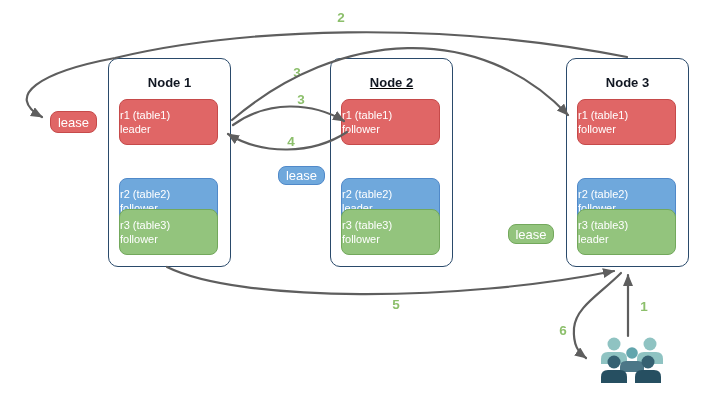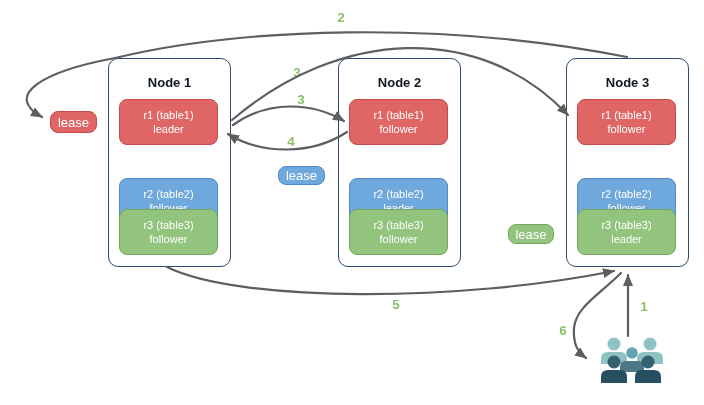--- a/index.html
+++ b/index.html
@@ -10,21 +10,21 @@
   .node{
     position:absolute;width:121px;height:207px;background:#ffffff;
     border:1.5px solid #2a4a6b;border-radius:10px;box-sizing:content-box;
   }
   .node-title{
     margin-top:16px;text-align:center;font-size:13px;font-weight:bold;color:#111722;
   }
   .replica{
     position:absolute;left:10px;width:97px;height:44px;border-radius:8px;
     color:#ffffff;font-size:11px;line-height:1.3;text-align:center;
-    display:flex;flex-direction:column;align-items:center;justify-content:center;
+    display:flex;flex-direction:column;align-items:flex-start;justify-content:center;
   }
   .replica.red{background:#e06666;border:1.5px solid #c64a4a;}
   .replica.blue{background:#6fa8dc;border:1.5px solid #5089c9;margin-top:24px;}
   .replica.green{background:#93c47d;border:1.5px solid #73a85c;}
   .r-pos-0{top:40px;} .r-pos-1{top:95px;} .r-pos-2{top:150px;}
   .lease{
     position:absolute;border-radius:8px;color:#ffffff;font-size:13px;
     display:flex;align-items:center;justify-content:center;box-sizing:border-box;
   }
   .lease.red{background:#e06666;border:1.5px solid #c64a4a;left:50px;top:111px;width:47px;height:22px;}
@@ -51,21 +51,21 @@
     <div class="replica blue r-pos-1">
       <span>r2 (table2)</span>
       <span>follower</span>
     </div>
     <div class="replica green r-pos-2">
       <span>r3 (table3)</span>
       <span>follower</span>
     </div>
   </div>
 
-  <div class="node" style="left:338px;top:58px;">
+  <div class="node" style="left:330px;top:58px;text-decoration:underline;">
     <div class="node-title">Node 2</div>
     <div class="replica red r-pos-0">
       <span>r1 (table1)</span>
       <span>follower</span>
     </div>
     <div class="replica blue r-pos-1">
       <span>r2 (table2)</span>
       <span>leader</span>
     </div>
     <div class="replica green r-pos-2">

